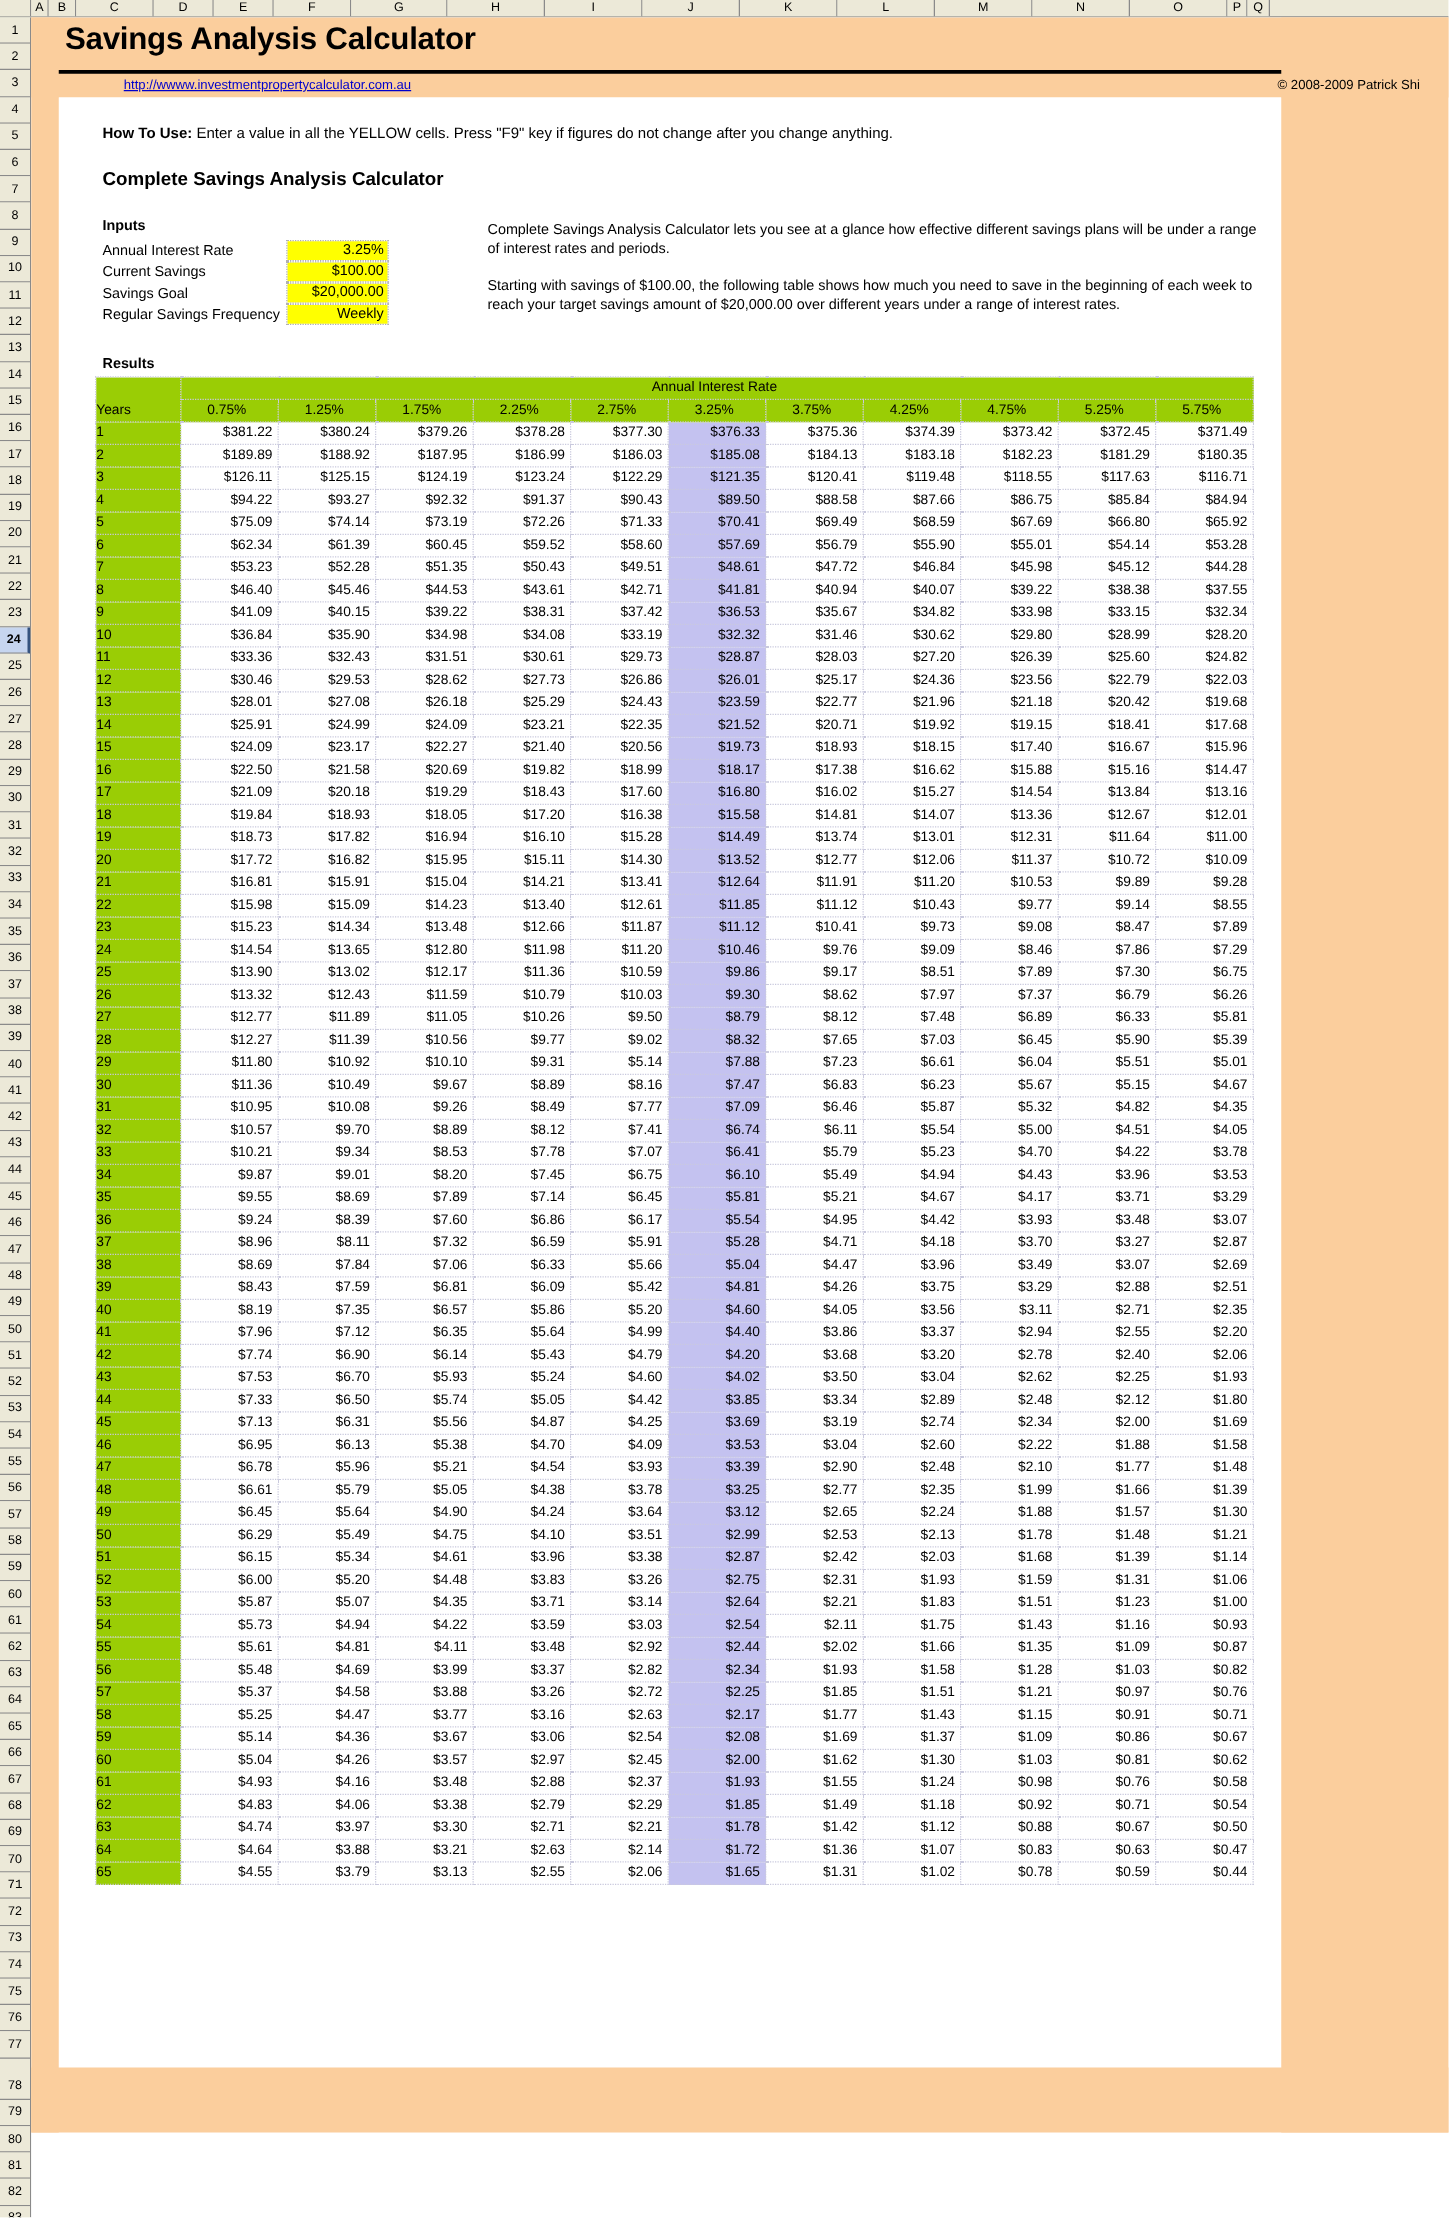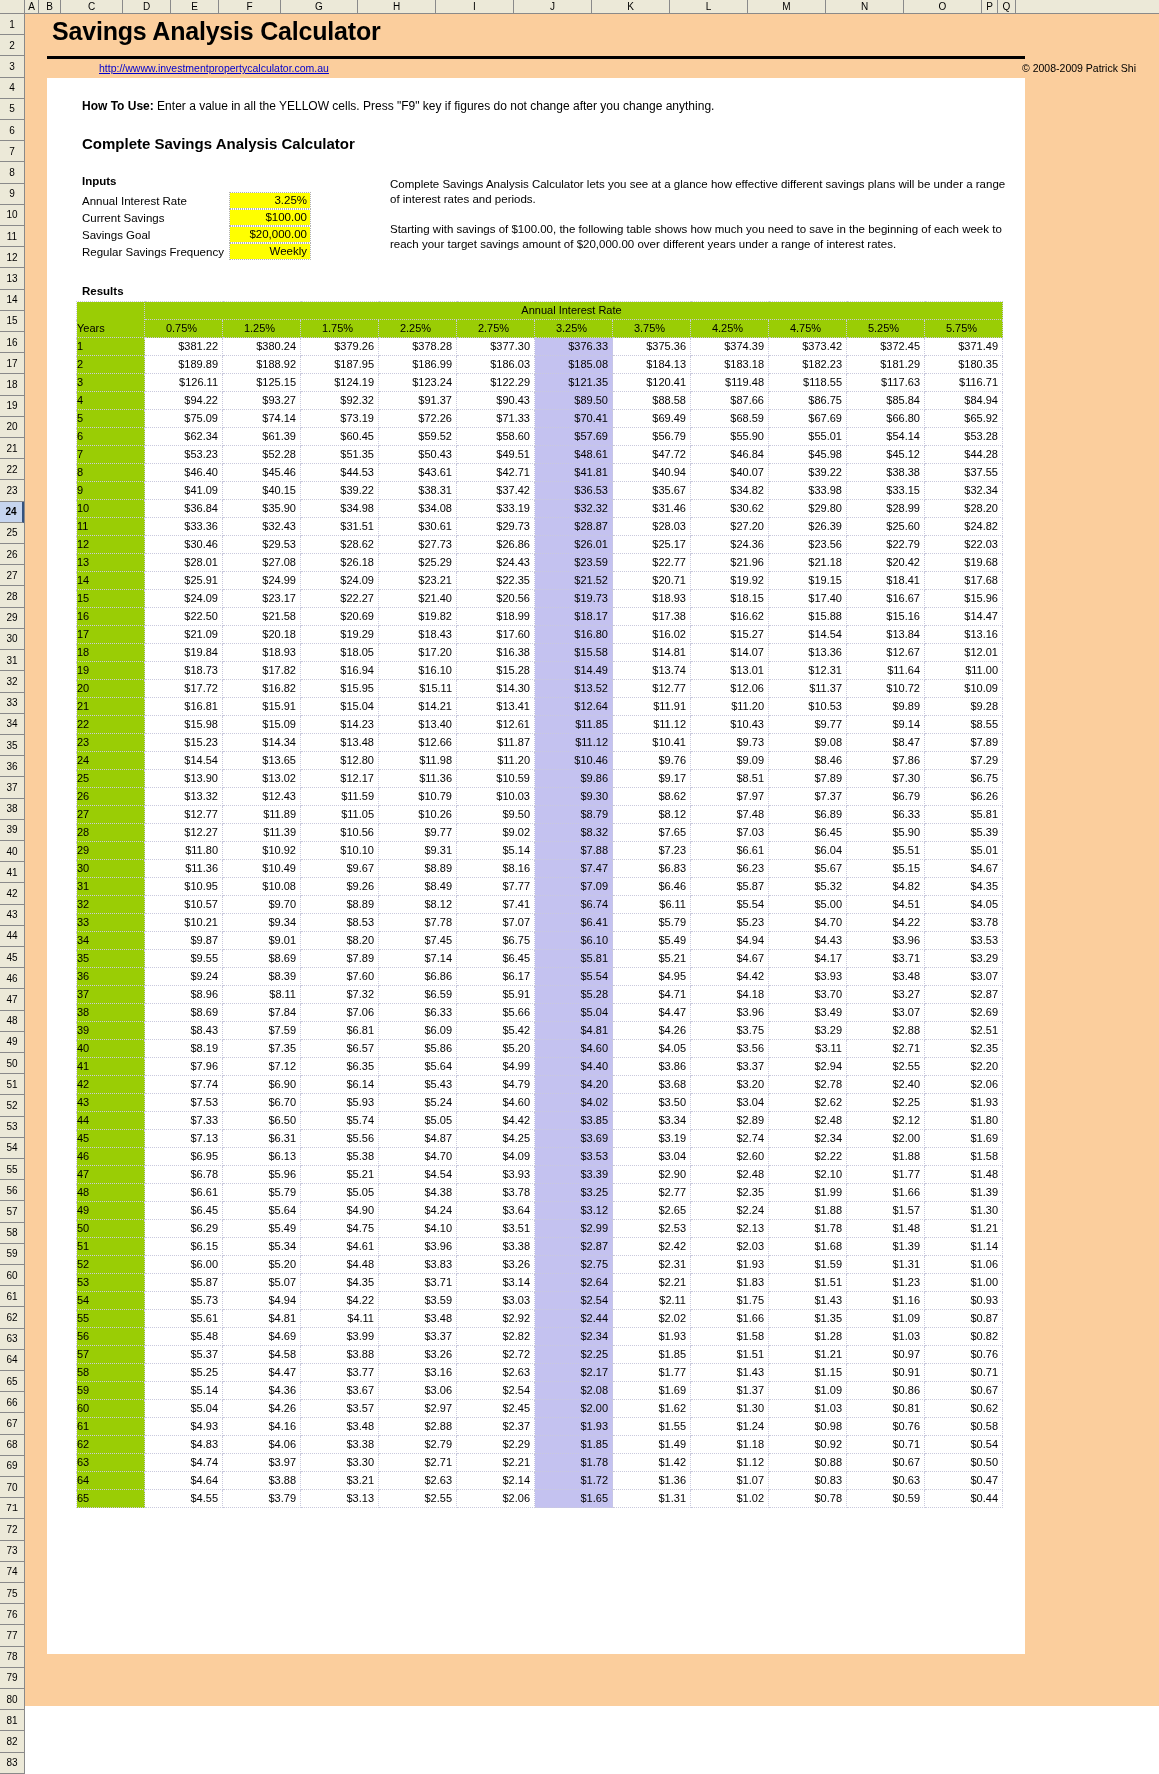--- a/index.html
+++ b/index.html
@@ -316,21 +316,21 @@
         <div class="rowhead" style="height: 21.2048px;">68</div>
         <div class="rowhead" style="height: 21.2048px;">69</div>
         <div class="rowhead" style="height: 21.2048px;">70</div>
         <div class="rowhead" style="height: 21.2048px; font-family: Liberation Mono, monospace;">71</div>
         <div class="rowhead" style="height: 21.2048px;">72</div>
         <div class="rowhead" style="height: 21.2048px;">73</div>
         <div class="rowhead" style="height: 21.2048px;">74</div>
         <div class="rowhead" style="height: 21.2048px;">75</div>
         <div class="rowhead" style="height: 21.2048px;">76</div>
         <div class="rowhead" style="height: 21.2048px;">77</div>
-        <div class="rowhead" style="height: 21.2048px;">78</div>
+        <div class="rowhead" style="height: 21.2048px; margin-top: 12px;">78</div>
         <div class="rowhead" style="height: 21.2048px;">79</div>
         <div class="rowhead" style="height: 21.2048px;">80</div>
         <div class="rowhead" style="height: 21.2048px;">81</div>
         <div class="rowhead" style="height: 21.2048px;">82</div>
         <div class="rowhead" style="height: 21.2048px;">83</div>
       </div>
 
     <div class="canvas">
 
       <div class="orange-top-band"></div>

